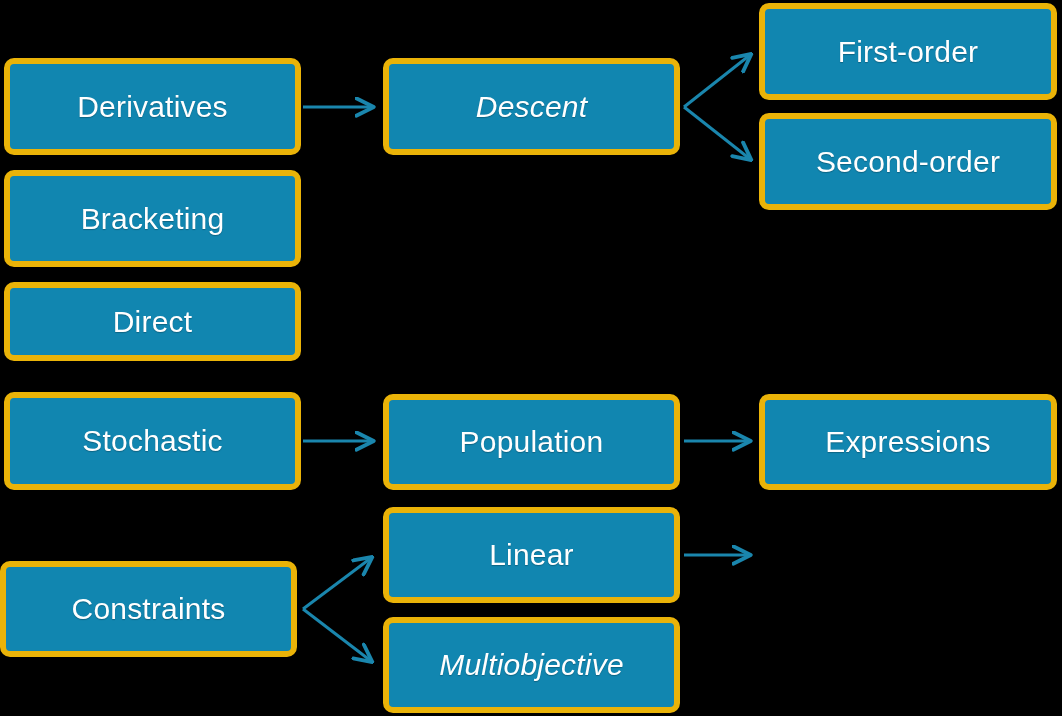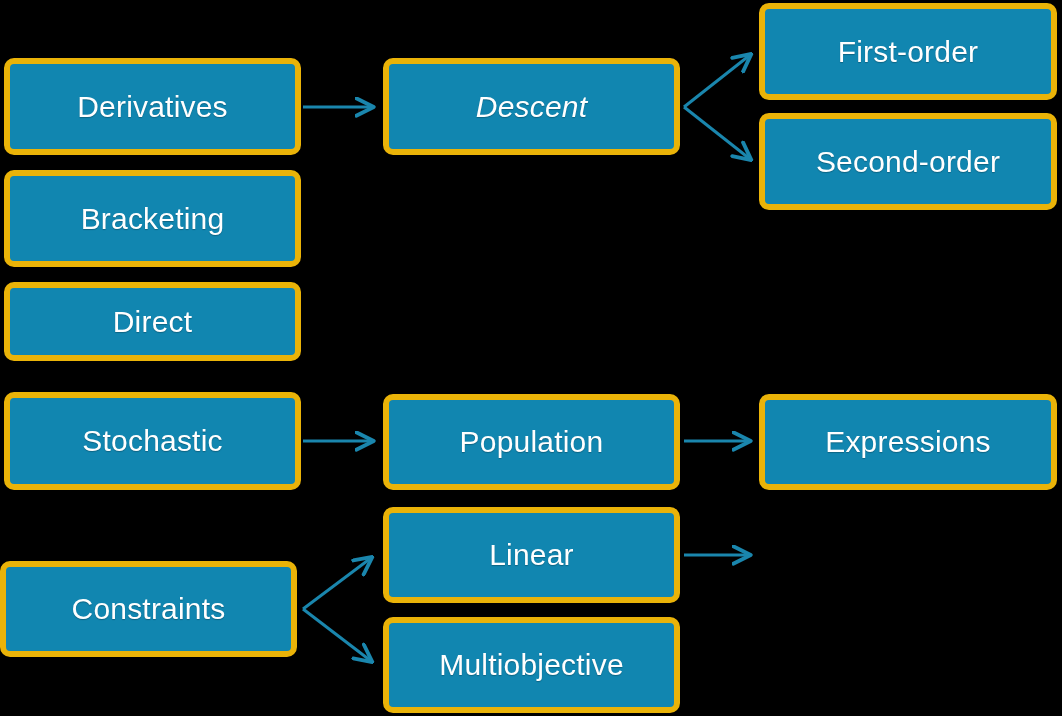--- a/index.html
+++ b/index.html
@@ -30,21 +30,21 @@
   
   .n-derivatives   { left: 4px;   top: 58px;  width: 297px; height: 97px; }
   .n-bracketing    { left: 4px;   top: 170px; width: 297px; height: 97px; }
   .n-direct        { left: 4px;   top: 282px; width: 297px; height: 79px; }
   .n-stochastic    { left: 4px;   top: 392px; width: 297px; height: 98px; }
   .n-constraints   { left: 0;   top: 561px; width: 297px; height: 96px; }
   
   .n-descent       { left: 383px; top: 58px;  width: 297px; height: 97px; font-style: italic; }
   .n-population    { left: 383px; top: 394px; width: 297px; height: 96px; }
   .n-linear        { left: 383px; top: 507px; width: 297px; height: 96px; text-align: right; }
-  .n-multiobjective{ left: 383px; top: 617px; width: 297px; height: 96px; }
+  .n-multiobjective{ left: 383px; top: 617px; width: 297px; height: 96px; font-style: italic; }
   
   .n-first-order   { left: 759px; top: 3px;   width: 298px; height: 97px; }
   .n-second-order  { left: 759px; top: 113px; width: 298px; height: 97px; }
   .n-expressions   { left: 759px; top: 394px; width: 298px; height: 96px; }
   .n-discrete      { left: 759px; top: 507px; width: 298px; height: 96px; }
 
   .edges-layer {
     position: absolute;
     left: 0; top: 0;
     width: 1062px;

